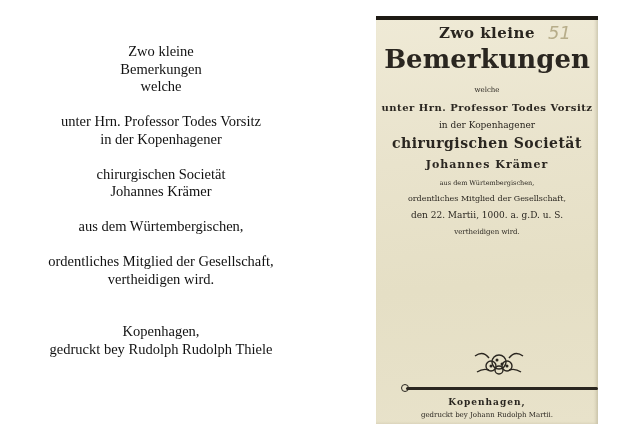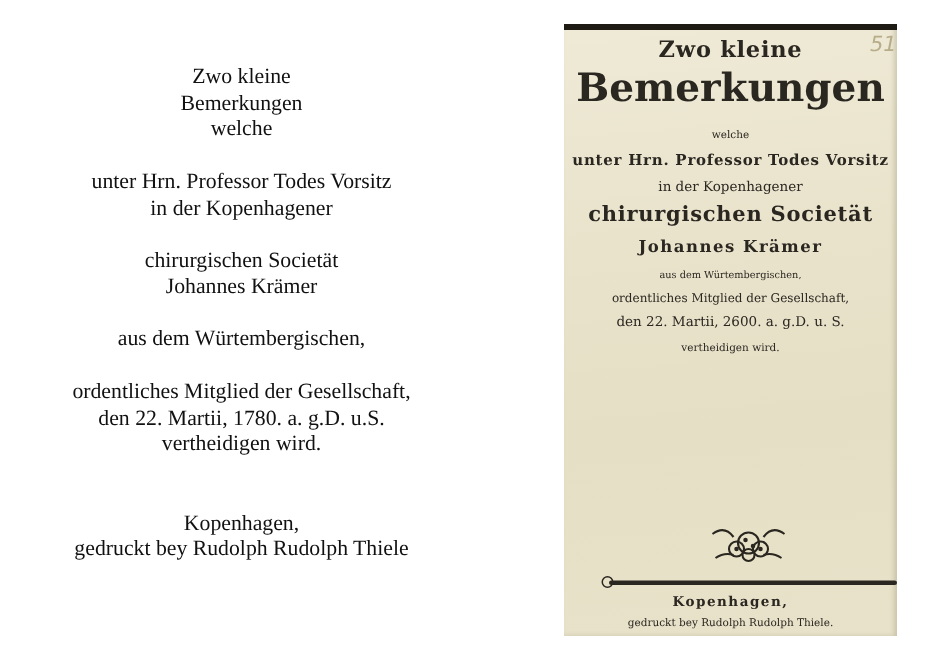--- a/index.html
+++ b/index.html
@@ -26,41 +26,40 @@
   <span class="line" style="height:17.5px"></span>
   <span class="line">unter Hrn. Professor Todes Vorsitz</span>
   <span class="line">in der Kopenhagener</span>
   <span class="line" style="height:17.5px"></span>
   <span class="line">chirurgischen Societät</span>
   <span class="line">Johannes Krämer</span>
   <span class="line" style="height:17.5px"></span>
   <span class="line">aus dem Würtembergischen,</span>
   <span class="line" style="height:17.5px"></span>
   <span class="line">ordentliches Mitglied der Gesellschaft,</span>
-  <span class="line">den 22. Martii, 1780. a. g.D. u.S.</span>
   <span class="line">vertheidigen wird.</span>
   <span class="line" style="height:35px"></span>
   <span class="line">Kopenhagen,</span>
   <span class="line">gedruckt bey Rudolph Rudolph Thiele</span>
 </div>
 
 <div class="scan">
   <div class="scan-topband"></div>
-  <span class="pencil" style="left:172px; top:6px; font-size:14px;margin-left:32px;">51</span>
+  <span class="pencil" style="left:172px; top:6px; font-size:18px;">51</span>
 
   <span class="scan-text fraktur-lg" style="top:8px; font-size:15px;">Zwo kleine</span>
   <span class="scan-text fraktur-lg" style="top:28px; font-size:26px; letter-spacing:0;">Bemerkungen</span>
   <span class="scan-text" style="top:70px; font-size:7px;">welche</span>
   <span class="scan-text fraktur-lg" style="top:86px; font-size:10px;">unter Hrn. Professor Todes Vorsitz</span>
   <span class="scan-text" style="top:104px; font-size:9px;">in der Kopenhagener</span>
   <span class="scan-text fraktur-lg" style="top:119px; font-size:14px;">chirurgischen Societät</span>
   <span class="scan-text fraktur-lg" style="top:142px; font-size:11px; letter-spacing:1px;">Johannes Krämer</span>
   <span class="scan-text" style="top:163px; font-size:6.5px;">aus dem Würtembergischen,</span>
   <span class="scan-text" style="top:178px; font-size:8px;">ordentliches Mitglied der Gesellschaft,</span>
-  <span class="scan-text" style="top:194px; font-size:9px;">den 22. Martii, 2600. a. g.D. u. S.</span>
+  <span class="scan-text" style="top:194px; font-size:9px;">den 22. Martii, 1000. a. g.D. u. S.</span>
   <span class="scan-text" style="top:212px; font-size:7px;">vertheidigen wird.</span>
 
   <svg class="ornament" viewBox="0 0 56 32">
     <g fill="none" stroke="#2a2620" stroke-width="1.4">
       <circle cx="28" cy="16" r="7"></circle>
       <circle cx="20" cy="20" r="5"></circle>
       <circle cx="36" cy="20" r="5"></circle>
       <circle cx="28" cy="24" r="4"></circle>
       <path d="M4 10 Q12 4 18 12"></path>
       <path d="M52 10 Q44 4 38 12"></path>
@@ -71,14 +70,14 @@
       <circle cx="26" cy="14" r="1.5"></circle>
       <circle cx="31" cy="18" r="1.5"></circle>
       <circle cx="20" cy="20" r="1.5"></circle>
       <circle cx="36" cy="20" r="1.5"></circle>
     </g>
   </svg>
 
   <div class="rule"></div>
 
   <span class="scan-text fraktur-lg" style="top:381px; font-size:9px; letter-spacing:1px;">Kopenhagen,</span>
-  <span class="scan-text" style="top:395px; font-size:7px;">gedruckt bey Rudolph Rudolph Thiele.</span>
+  <span class="scan-text" style="top:395px; font-size:7px;">gedruckt bey Johann Rudolph Martii.</span>
 </div>
 
 </body></html>

